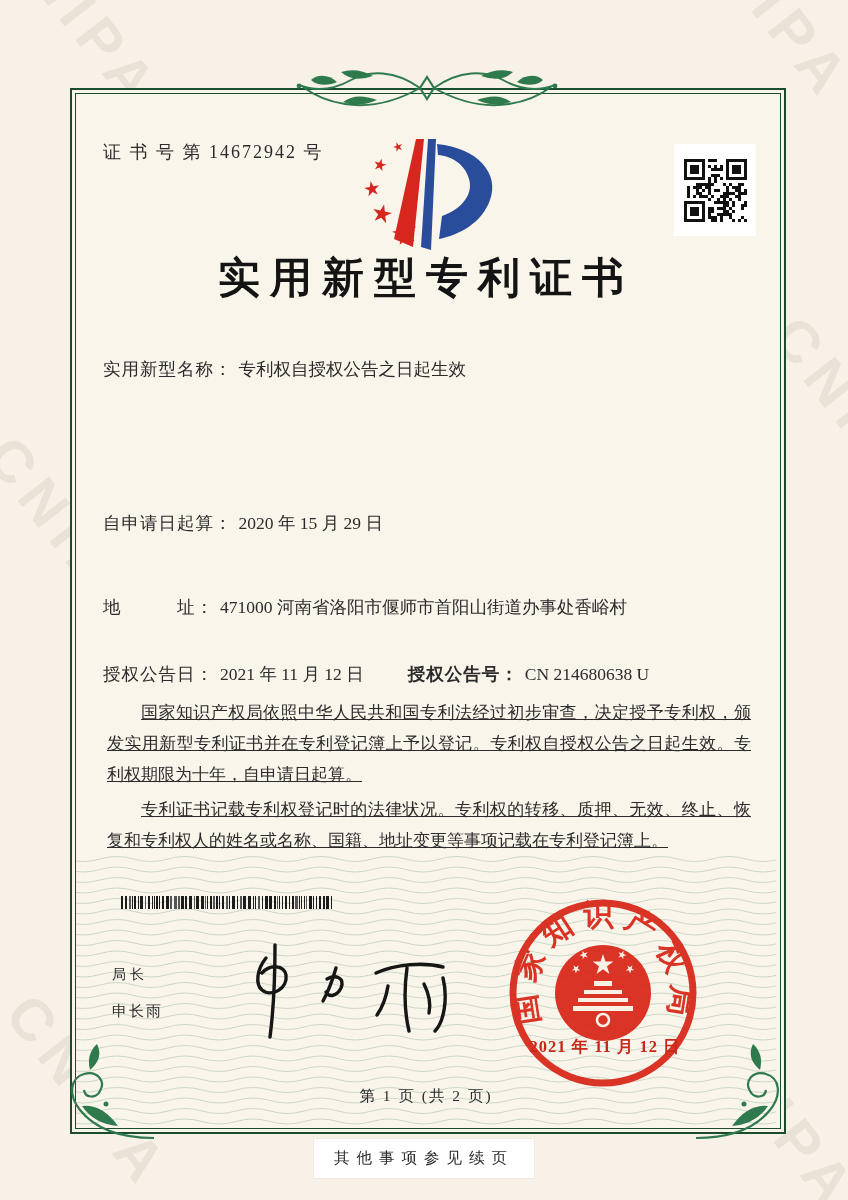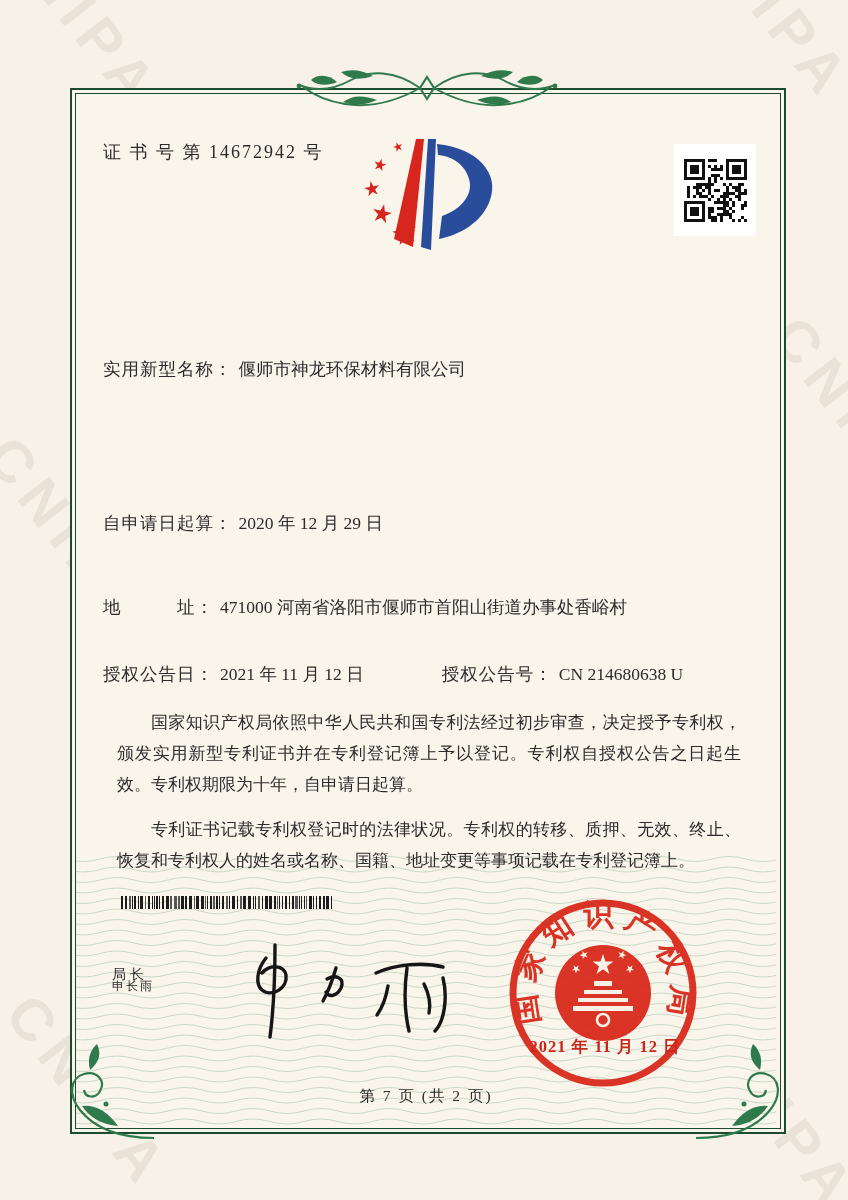--- a/index.html
+++ b/index.html
@@ -30,27 +30,27 @@
   .layer{position:absolute; z-index:5;}
   
   .certno{left:103px; top:140px; font-size:18px; letter-spacing:2px;}
   .title{
     left:70px; top:250px; width:712px; text-align:center;
     font-size:42px; font-weight:bold; letter-spacing:10px; color:#141414;
   }
   .row{left:103px; width:660px; font-size:17.5px; white-space:nowrap;}
   .row .lbl{letter-spacing:1px;}
   .row .val{margin-left:6px;}
-  .row .lbl2{margin-left:78px; letter-spacing:1px;}
+  .row .lbl2{margin-left:44px; letter-spacing:1px;font-weight:bold;}
   .paras{left:103px; top:694px; width:652px; font-size:17px; line-height:1.82; text-align:justify;}
-  .paras p{margin:14px; text-indent:2em;}
+  .paras p{margin:4px; text-indent:2em;text-decoration:underline;}
   .barcode{left:121px; top:896px; width:218px; height:13px; font-size:0;}
   .barcode span{display:inline-block; height:13px; background:#1c1c1c; vertical-align:top;}
   .sig-title{left:112px; top:966px; font-size:14px; letter-spacing:4px;}
-  .sig-name{left:112px; top:978px; font-size:12px; letter-spacing:2px;font-family:Liberation Mono, monospace;}
+  .sig-name{left:112px; top:1002px; font-size:15px; letter-spacing:2px;font-family:Liberation Mono, monospace;}
   .signature{left:228px; top:938px; z-index:6;}
   .seal{left:503px; top:893px; z-index:6; opacity:.94;}
   .seal-date{
     left:505px; top:1036px; width:200px; text-align:center; z-index:7;
     color:#c8271a; font-size:16.5px; font-weight:bold; letter-spacing:1px;
   }
   .pageinfo{left:70px; top:1086px; width:712px; text-align:center; font-size:15.5px; letter-spacing:2px;}
   .contnote{
     left:50%; top:1139px; transform:translateX(-50%);
     background:#ffffff; padding:9px 20px; font-size:15.5px; letter-spacing:7px;
@@ -368,26 +368,27 @@
         <rect x="57" y="48" width="3" height="3" fill="#111"></rect>
         <rect x="57" y="57" width="3" height="3" fill="#111"></rect>
         <rect x="60" y="30" width="3" height="3" fill="#111"></rect>
         <rect x="60" y="33" width="3" height="3" fill="#111"></rect>
         <rect x="60" y="42" width="3" height="3" fill="#111"></rect>
         <rect x="60" y="45" width="3" height="3" fill="#111"></rect>
         <rect x="60" y="60" width="3" height="3" fill="#111"></rect>
       </svg>
   </div>
 
+  <div class="layer title">实用新型专利证书</div>
 
   <div class="layer row" style="top:357px">
-    <span class="lbl">实用新型名称：</span><span class="val">偃师市神龙环保材料有限公司</span>
+    <span class="lbl">实用新型名称：</span><span class="val">专利权自授权公告之日起生效</span>
   </div>
   <div class="layer row" style="top:511px">
-    <span class="lbl">自申请日起算：</span><span class="val">2020 年 12 月 29 日</span>
+    <span class="lbl">自申请日起算：</span><span class="val">2020 年 15 月 29 日</span>
   </div>
   <div class="layer row" style="top:595px">
     <span class="lbl">地　　　址：</span><span class="val">471000 河南省洛阳市偃师市首阳山街道办事处香峪村</span>
   </div>
   <div class="layer row" style="top:662px">
     <span class="lbl">授权公告日：</span><span class="val">2021 年 11 月 12 日</span><span class="lbl2">授权公告号：</span><span class="val">CN 214680638 U</span>
   </div>
 
   <div class="layer paras">
     <p>国家知识产权局依照中华人民共和国专利法经过初步审查，决定授予专利权，颁发实用新型专利证书并在专利登记簿上予以登记。专利权自授权公告之日起生效。专利权期限为十年，自申请日起算。</p>
@@ -429,15 +430,16 @@
       <use href="#star" transform="translate(127,76) scale(4.5) rotate(35)" fill="#f8f2e6"></use>
       <rect x="91" y="88" width="18" height="5" fill="#f8f2e6"></rect>
       <rect x="81" y="97" width="38" height="4" fill="#f8f2e6"></rect>
       <rect x="75" y="105" width="50" height="4" fill="#f8f2e6"></rect>
       <rect x="70" y="113" width="60" height="5" fill="#f8f2e6"></rect>
       <circle cx="100" cy="127" r="6" fill="none" stroke="#f8f2e6" stroke-width="2.5"></circle>
     </g>
   </svg>
   <div class="layer seal-date">2021 年 11 月 12 日</div>
 
-  <div class="layer pageinfo">第 7 页 (共 2 页)</div>
+  <div class="layer pageinfo">第 1 页 (共 2 页)</div>
+  <div class="layer contnote">其他事项参见续页</div>
 
 </div>
 
 </body></html>

